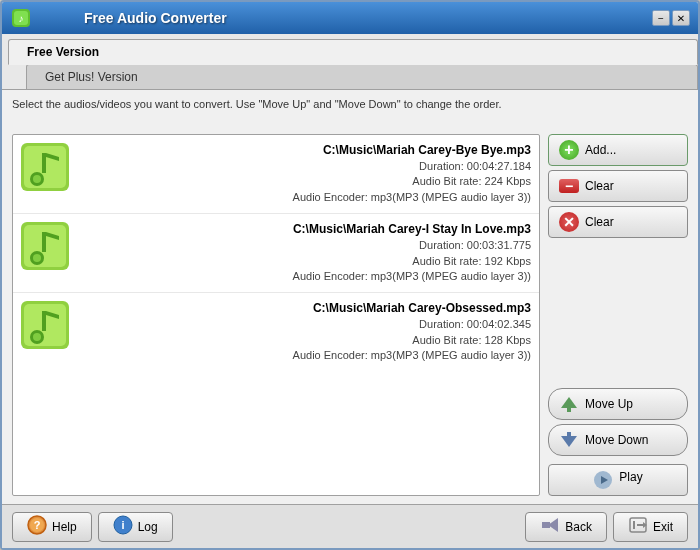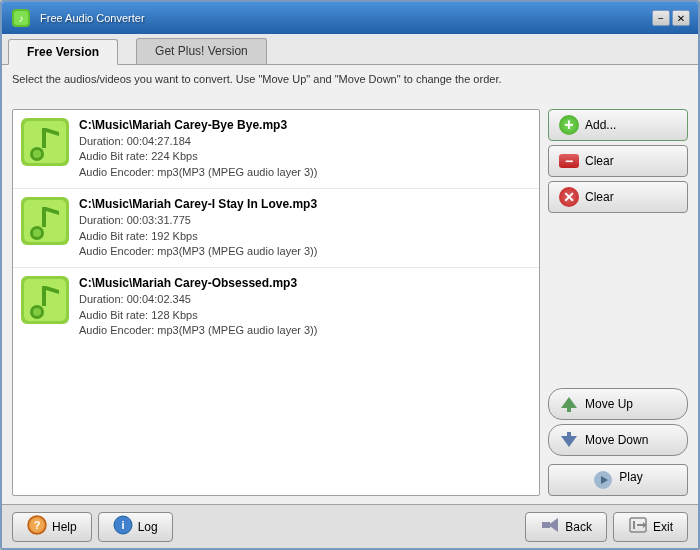--- a/index.html
+++ b/index.html
@@ -36,24 +36,25 @@
 
     .title-bar-icon {
       width: 22px;
       height: 22px;
       margin-right: 8px;
       flex-shrink: 0;
     }
 
     .title-bar-text {
       color: white;
-      font-size: 11px;
-      font-weight: normal;
+      font-size: 14px;
+      font-weight: bold;
       flex: 1;
       text-shadow: 1px 1px 2px rgba(0,0,0,0.5);
+      margin-left: 44px;
     }
 
     .window-controls {
       display: flex;
       gap: 2px;
     }
 
     .win-btn {
       width: 18px;
       height: 16px;
@@ -68,20 +69,21 @@
     }
 
     
     .tabs {
       display: flex;
       background: #e8e8e8;
       border-bottom: 1px solid #a0a0a0;
       padding-top: 4px;
       padding-left: 6px;
       flex-shrink: 0;
+      flex-direction: column;
     }
 
     .tab {
       padding: 5px 18px;
       border: 1px solid #a0a0a0;
       cursor: pointer;
       font-size: 12px;
       border-bottom: none;
       border-radius: 3px 3px 0 0;
     }
@@ -130,20 +132,21 @@
       overflow-y: auto;
       border-radius: 2px;
     }
 
     .file-item {
       display: flex;
       align-items: flex-start;
       padding: 8px;
       border-bottom: 1px solid #e8e8e8;
       cursor: pointer;
+      text-align: right;
     }
 
     .file-item:last-child {
       border-bottom: none;
     }
 
     .file-icon {
       width: 48px;
       height: 48px;
       flex-shrink: 0;

